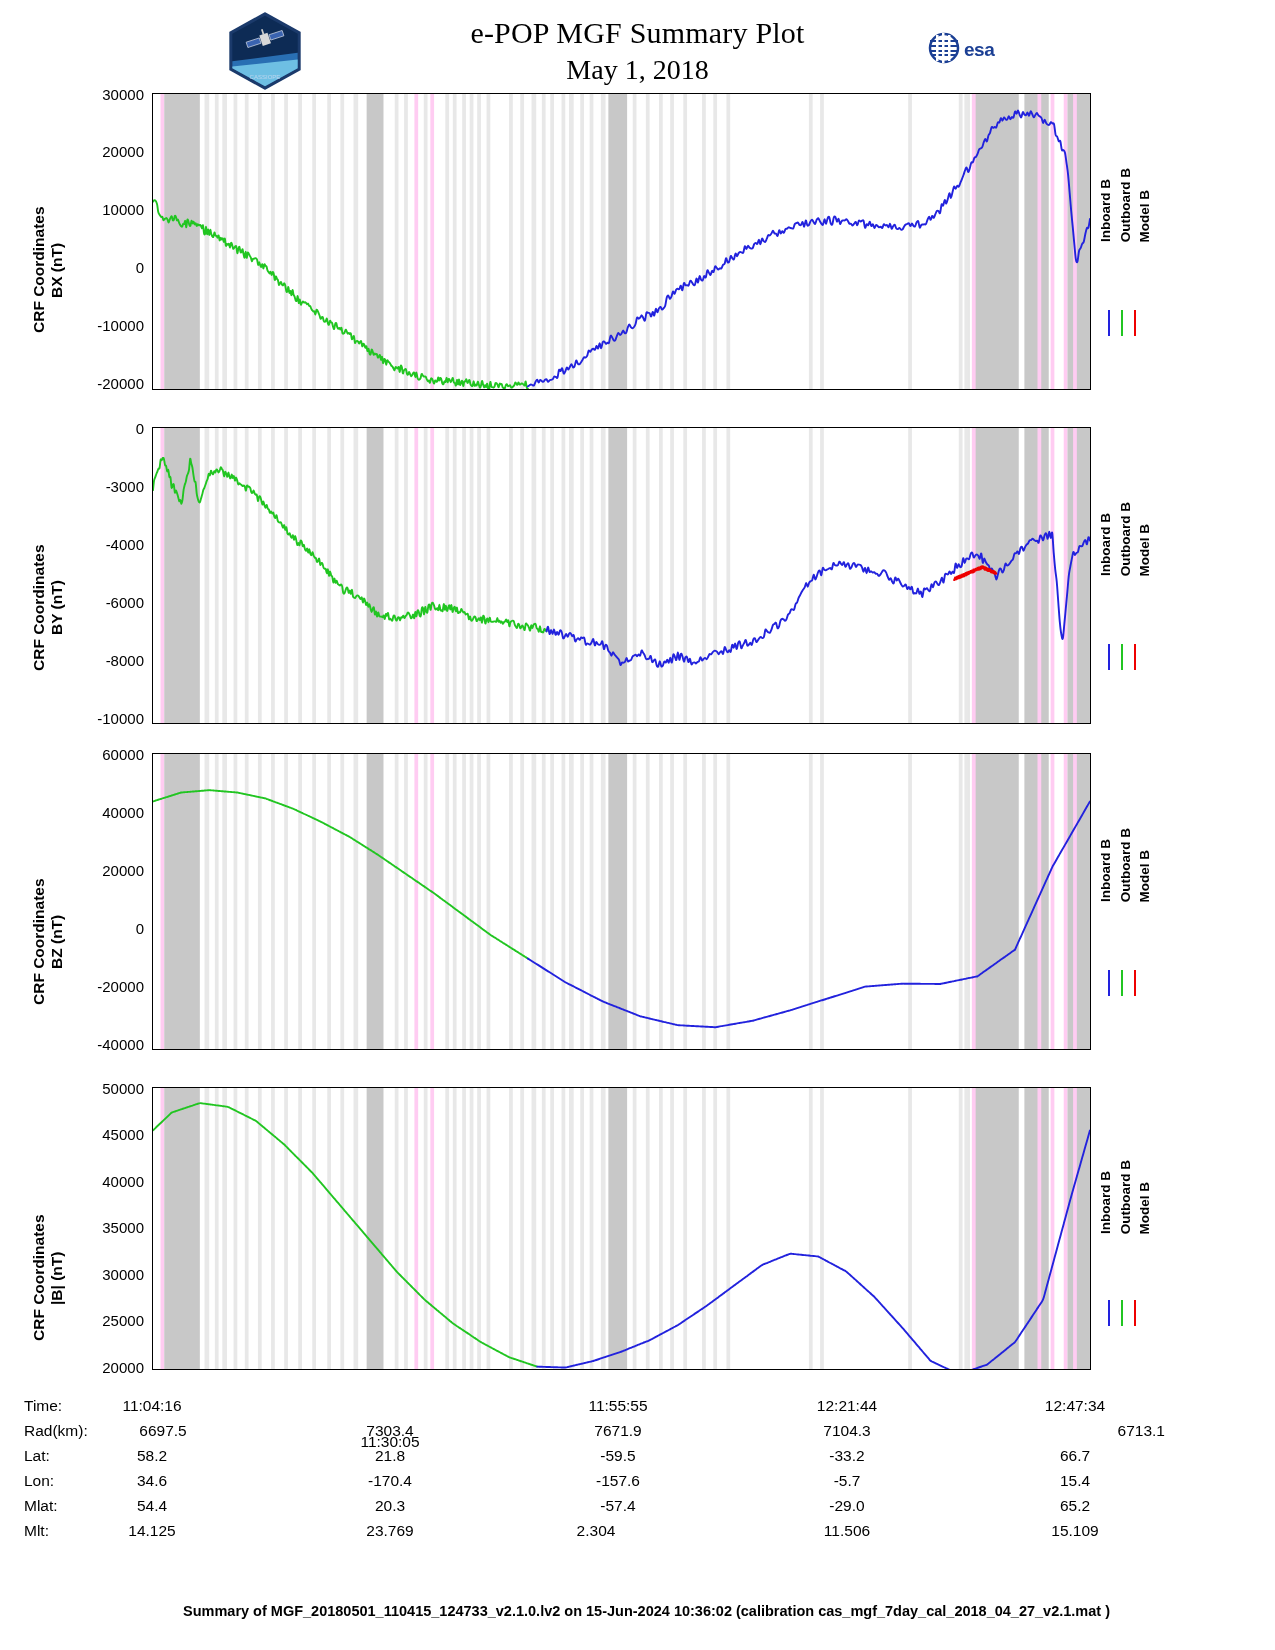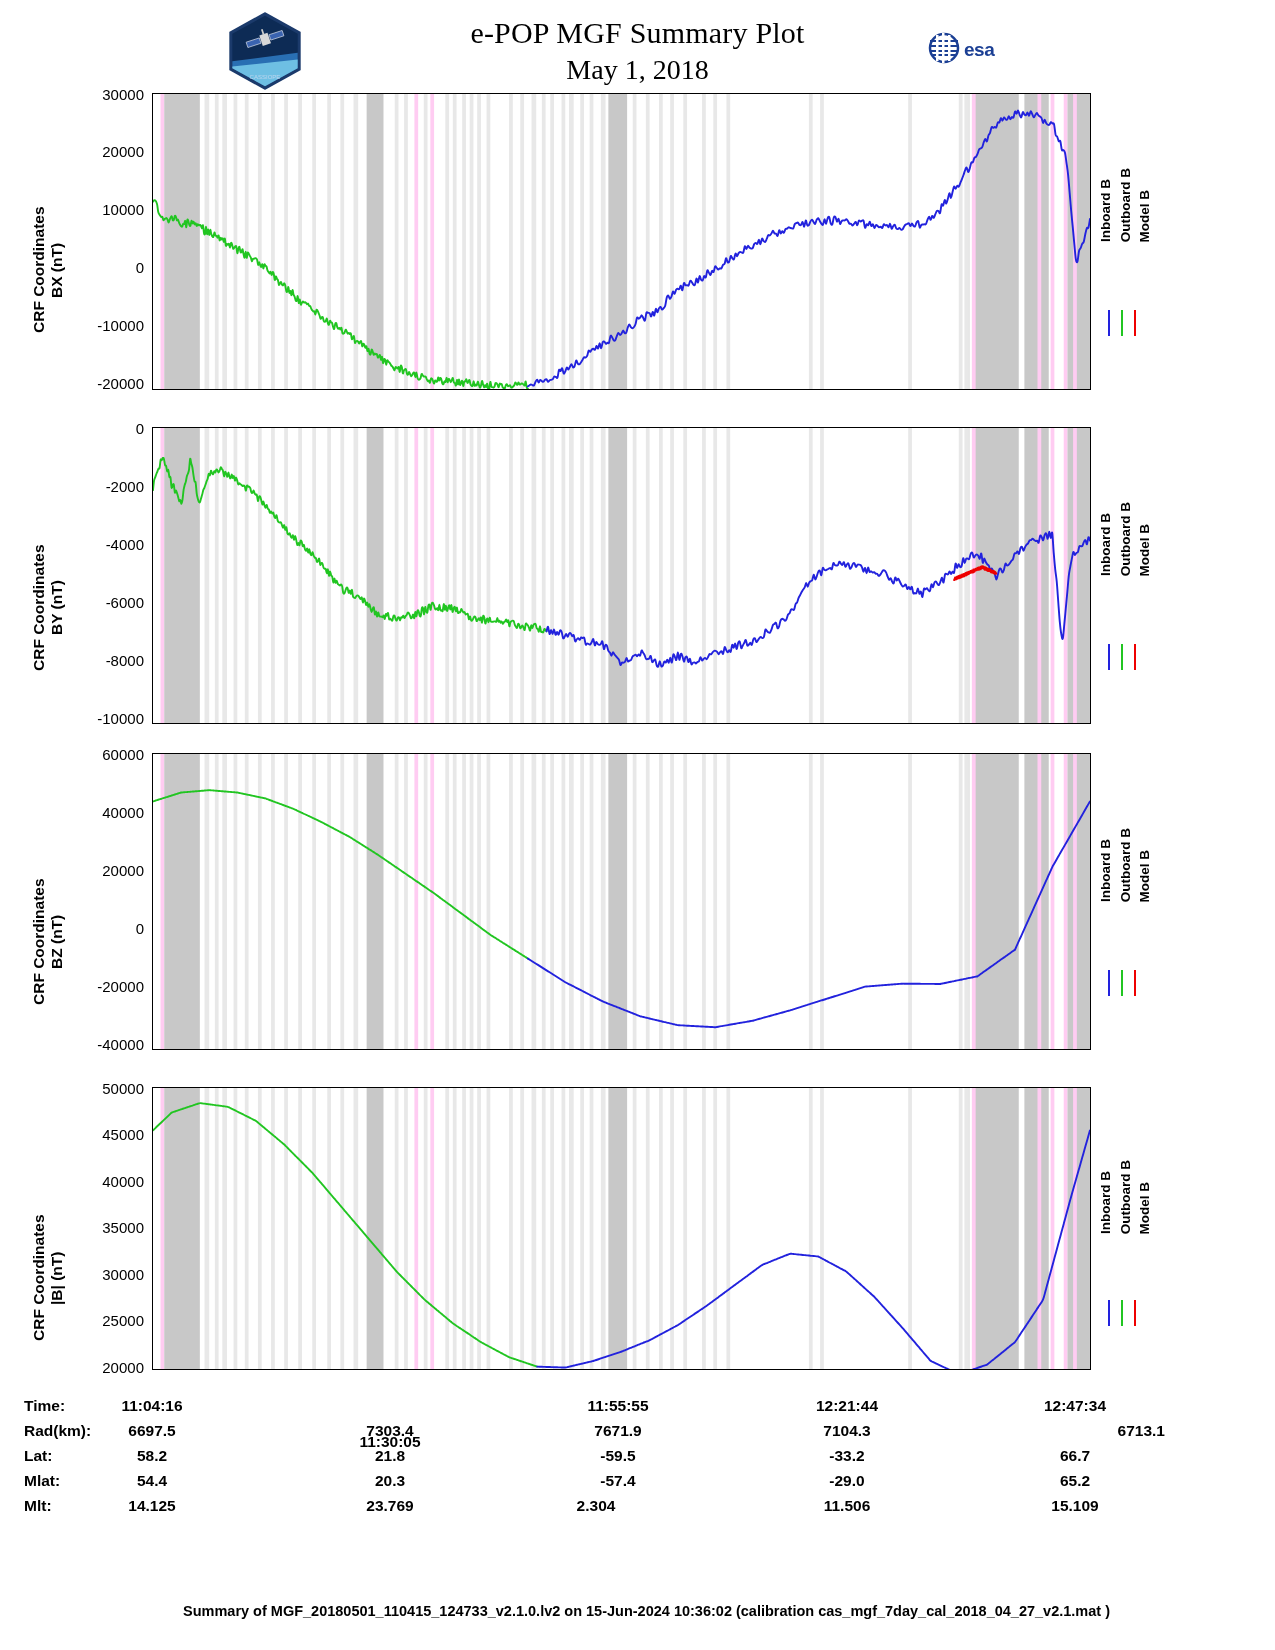--- a/index.html
+++ b/index.html
@@ -108,21 +108,21 @@
     width: 2px;
     height: 26px;
   }
   
   .info-table {
     position: absolute;
     left: 0;
     top: 1397px;
     width: 1275px;
     font-size: 15.5px;
-    font-weight: bold;
+    font-weight: normal;
   }
   .info-row {
     position: relative;
     height: 25px;
   }
   .info-label {
     position: absolute;
     left: 24px;
     top: 0;
   }
@@ -264,21 +264,21 @@
   <div class="legend-bars" style="left:1108px; top:310px;">
     <i style="background:#2222dd;"></i>
     <i style="background:#21c521;"></i>
     <i style="background:#ee0000;"></i>
   </div>
 
   <div class="ylabel" style="left:30px; top:478px; height:260px; width:44px;">
     CRF Coordinates<br>BY (nT)
   </div>
   <div class="ytick" style="left:60px; top:420px; width:84px;">0</div>
-  <div class="ytick" style="left:52px; top:478px; width:92px;">-2000</div>
+  <div class="ytick" style="left:52px; top:478px; width:92px;">-3000</div>
   <div class="ytick" style="left:52px; top:536px; width:92px;">-4000</div>
   <div class="ytick" style="left:52px; top:594px; width:92px;">-6000</div>
   <div class="ytick" style="left:52px; top:652px; width:92px;">-8000</div>
   <div class="ytick" style="left:44px; top:710px; width:100px;">-10000</div>
 
   <div class="panel" id="panel1" style="left:152px; top:427px; width:939px; height:297px;">
     <svg class="panel-inner" id="svg1" viewBox="0 0 939 297" preserveAspectRatio="none">
         <rect x="7.5120000000000005" y="0" width="3.7560000000000002" height="297" fill="#ffccf2"></rect>
         <rect x="11.268" y="0" width="35.682" height="297" fill="#c8c8c8"></rect>
         <rect x="51.645" y="0" width="4.694999999999993" height="297" fill="#e8e8e8"></rect>
@@ -540,33 +540,41 @@
     <div class="info-row">
       <span class="info-label">Time:</span>
       <span class="info-val" style="left:62px;">11:04:16</span>
       <span class="info-val" style="left:300px;margin-top:36px;">11:30:05</span>
       <span class="info-val" style="left:528px;">11:55:55</span>
       <span class="info-val" style="left:757px;">12:21:44</span>
       <span class="info-val" style="left:985px;">12:47:34</span>
     </div>
     <div class="info-row">
       <span class="info-label">Rad(km):</span>
-      <span class="info-val" style="left:62px;">6697.5</span>
+      <span class="info-val" style="left:73px;">6697.5</span>
       <span class="info-val" style="left:300px;">7303.4</span>
       <span class="info-val" style="left:528px;">7671.9</span>
       <span class="info-val" style="left:757px;">7104.3</span>
       <span class="info-val" style="left:985px;text-align:right;">6713.1</span>
     </div>
     <div class="info-row">
       <span class="info-label">Lat:</span>
       <span class="info-val" style="left:62px;">58.2</span>
       <span class="info-val" style="left:300px;">21.8</span>
       <span class="info-val" style="left:528px;">-59.5</span>
       <span class="info-val" style="left:757px;">-33.2</span>
       <span class="info-val" style="left:985px;">66.7</span>
+    </div>
+    <div class="info-row">
+      <span class="info-label">Lon:</span>
+      <span class="info-val" style="left:62px;">34.6</span>
+      <span class="info-val" style="left:300px;">-170.4</span>
+      <span class="info-val" style="left:528px;">-157.6</span>
+      <span class="info-val" style="left:757px;">-5.7</span>
+      <span class="info-val" style="left:985px;">15.4</span>
     </div>
     <div class="info-row">
       <span class="info-label">Mlat:</span>
       <span class="info-val" style="left:62px;">54.4</span>
       <span class="info-val" style="left:300px;">20.3</span>
       <span class="info-val" style="left:528px;">-57.4</span>
       <span class="info-val" style="left:757px;">-29.0</span>
       <span class="info-val" style="left:985px;">65.2</span>
     </div>
     <div class="info-row">

